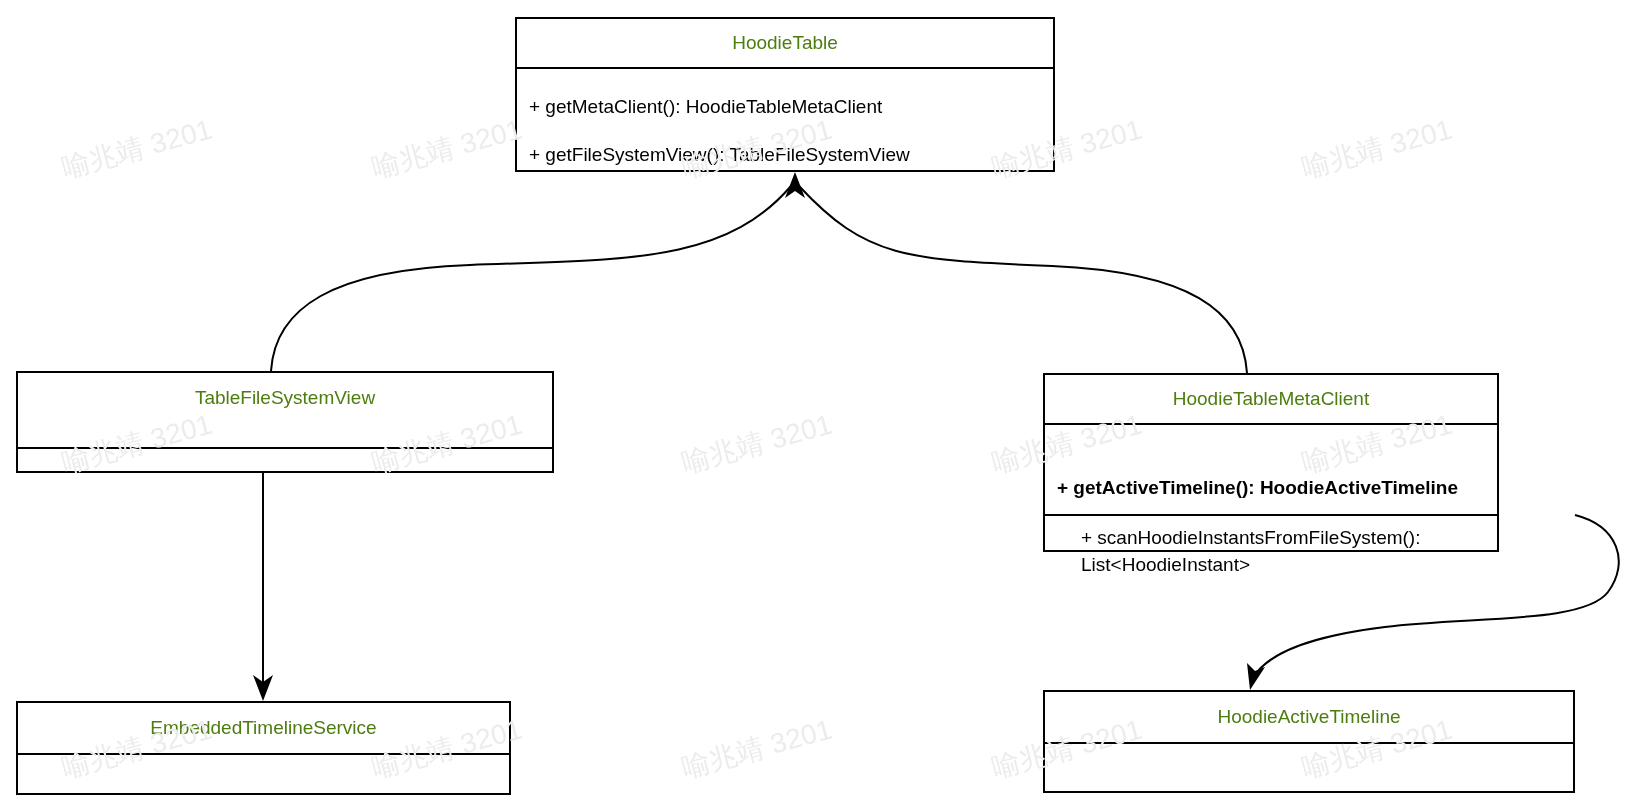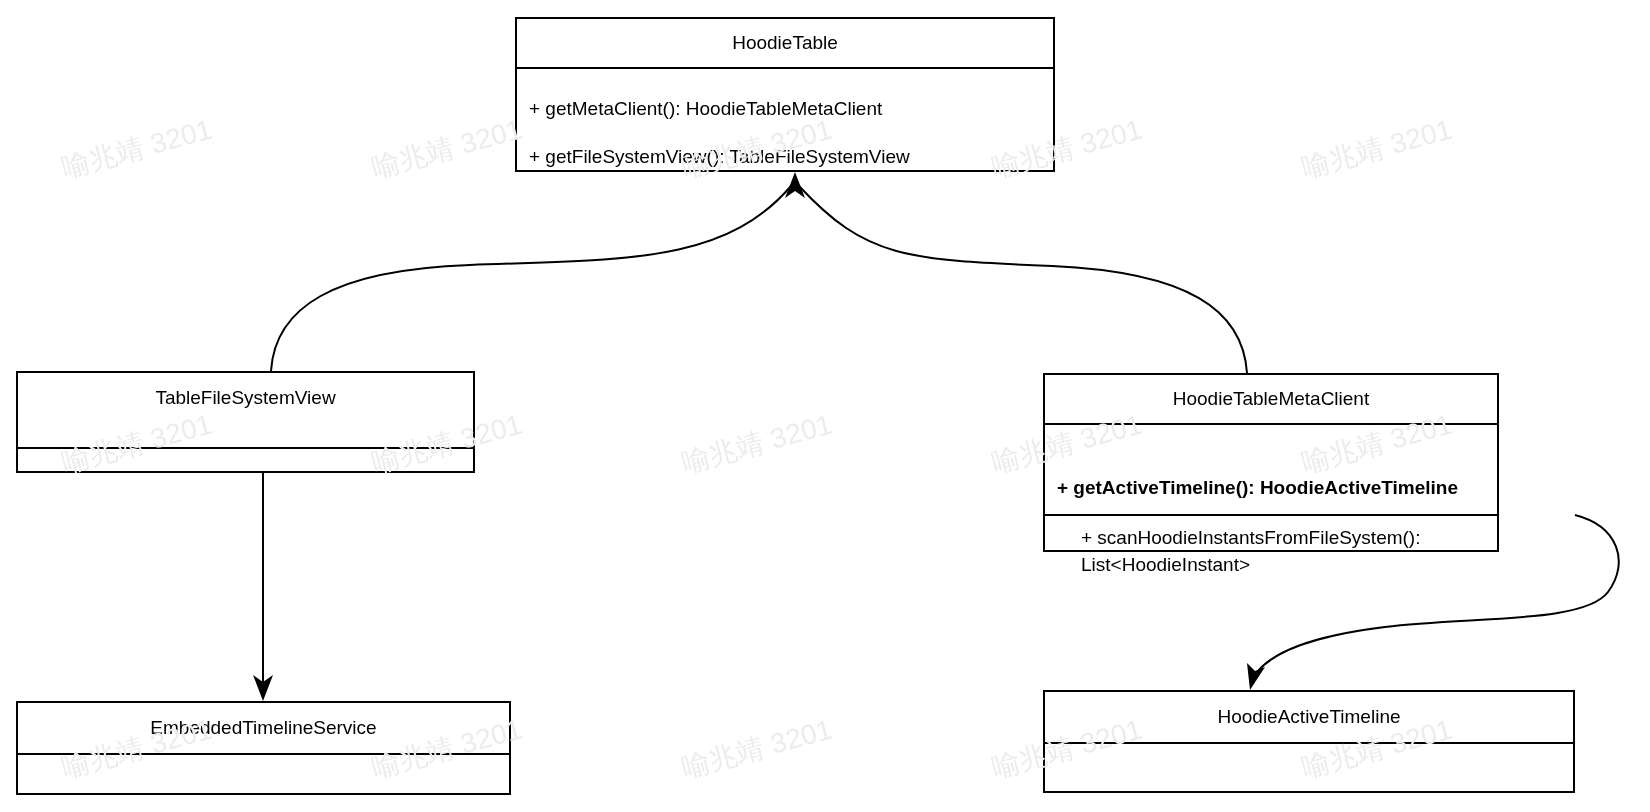--- a/index.html
+++ b/index.html
@@ -23,21 +23,21 @@
     box-sizing: border-box;
     z-index: 2;
     display: flex;
     flex-direction: column;
   }
   .uml-title {
     display: flex;
     align-items: center;
     justify-content: center;
     font-size: 19px;
-    color: #000000;
+    color: #4d7c0f;
     box-sizing: border-box;
     flex: 0 0 auto;
     text-align: right;
   }
   .uml-sep { border-top: 2px solid #000000; flex: 0 0 auto; }
   .uml-section {
     box-sizing: border-box;
     font-size: 19px;
     color: #000000;
     padding: 0 12px;
@@ -72,27 +72,27 @@
   }
 </style>
 </head>
 <body>
 
 <div class="canvas">
 
   <div class="uml-box" style="left:515px; top:17px; width:540px; height:155px;">
     <div class="uml-title" style="height:48px;">HoodieTable</div>
     <div class="uml-sep"></div>
-    <div class="uml-section" style="padding-top:8px;margin-top:20px;">
+    <div class="uml-section" style="padding-top:26px;">
       <div class="uml-method-line" style="margin-bottom:24px;">+ getMetaClient(): HoodieTableMetaClient</div>
       <div class="uml-method-line">+ getFileSystemView(): TableFileSystemView</div>
     </div>
   </div>
 
-  <div class="uml-box" style="left:16px; top:371px; width:459px; height:102px;gap:25px;">
+  <div class="uml-box" style="left:16px; top:371px; width:538px; height:102px;gap:25px;">
     <div class="uml-title" style="height:49px;">TableFileSystemView</div>
     <div class="uml-sep"></div>
     <div class="uml-section" style="flex:1 1 auto;"></div>
   </div>
 
   <div class="uml-box" style="left:1043px; top:373px; width:456px; height:179px;">
     <div class="uml-title" style="height:48px;">HoodieTableMetaClient</div>
     <div class="uml-sep"></div>
     <div class="uml-section v-center bold" style="height:52px;margin-top:37px;">+ getActiveTimeline(): HoodieActiveTimeline</div>
     <div class="uml-sep"></div>

